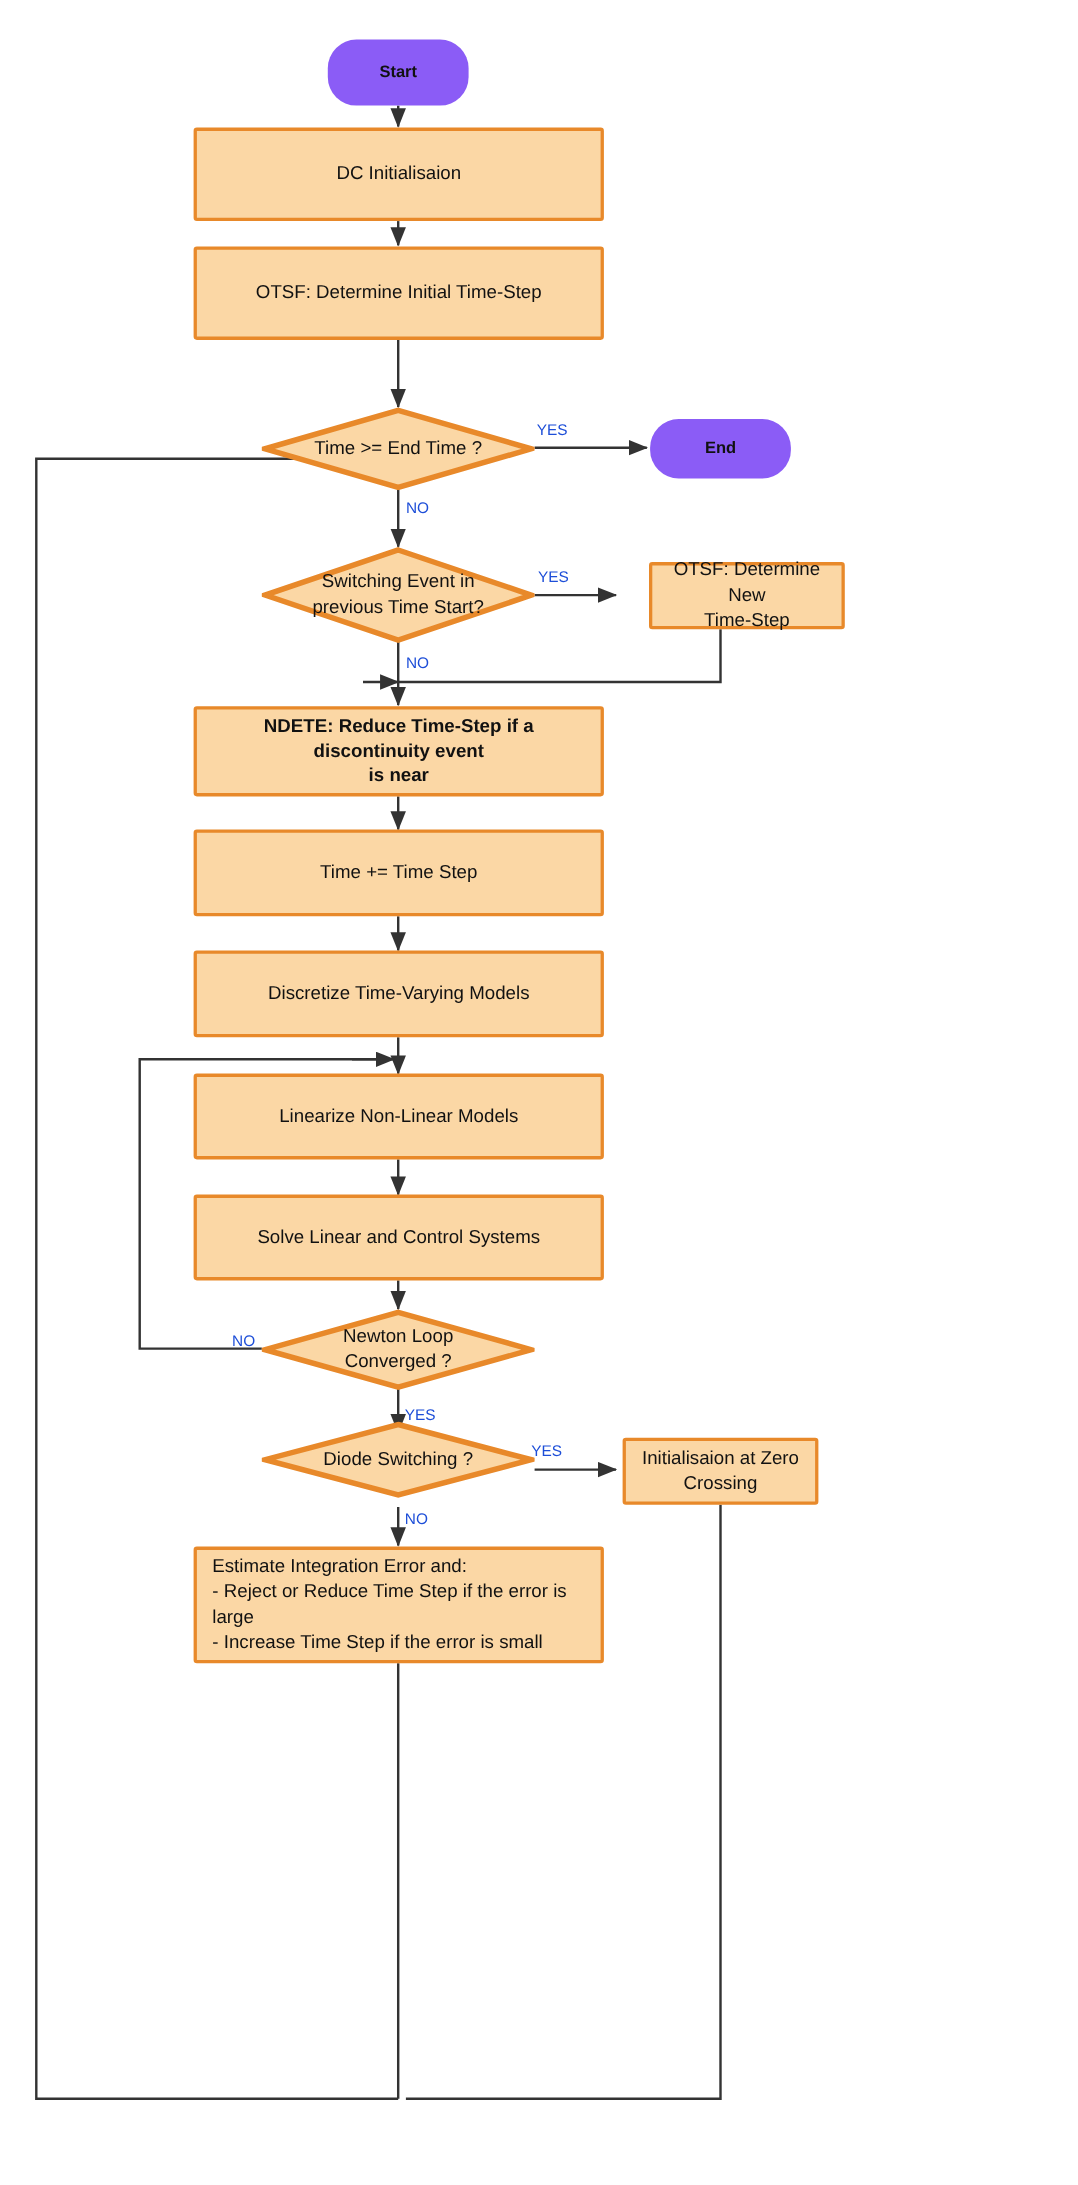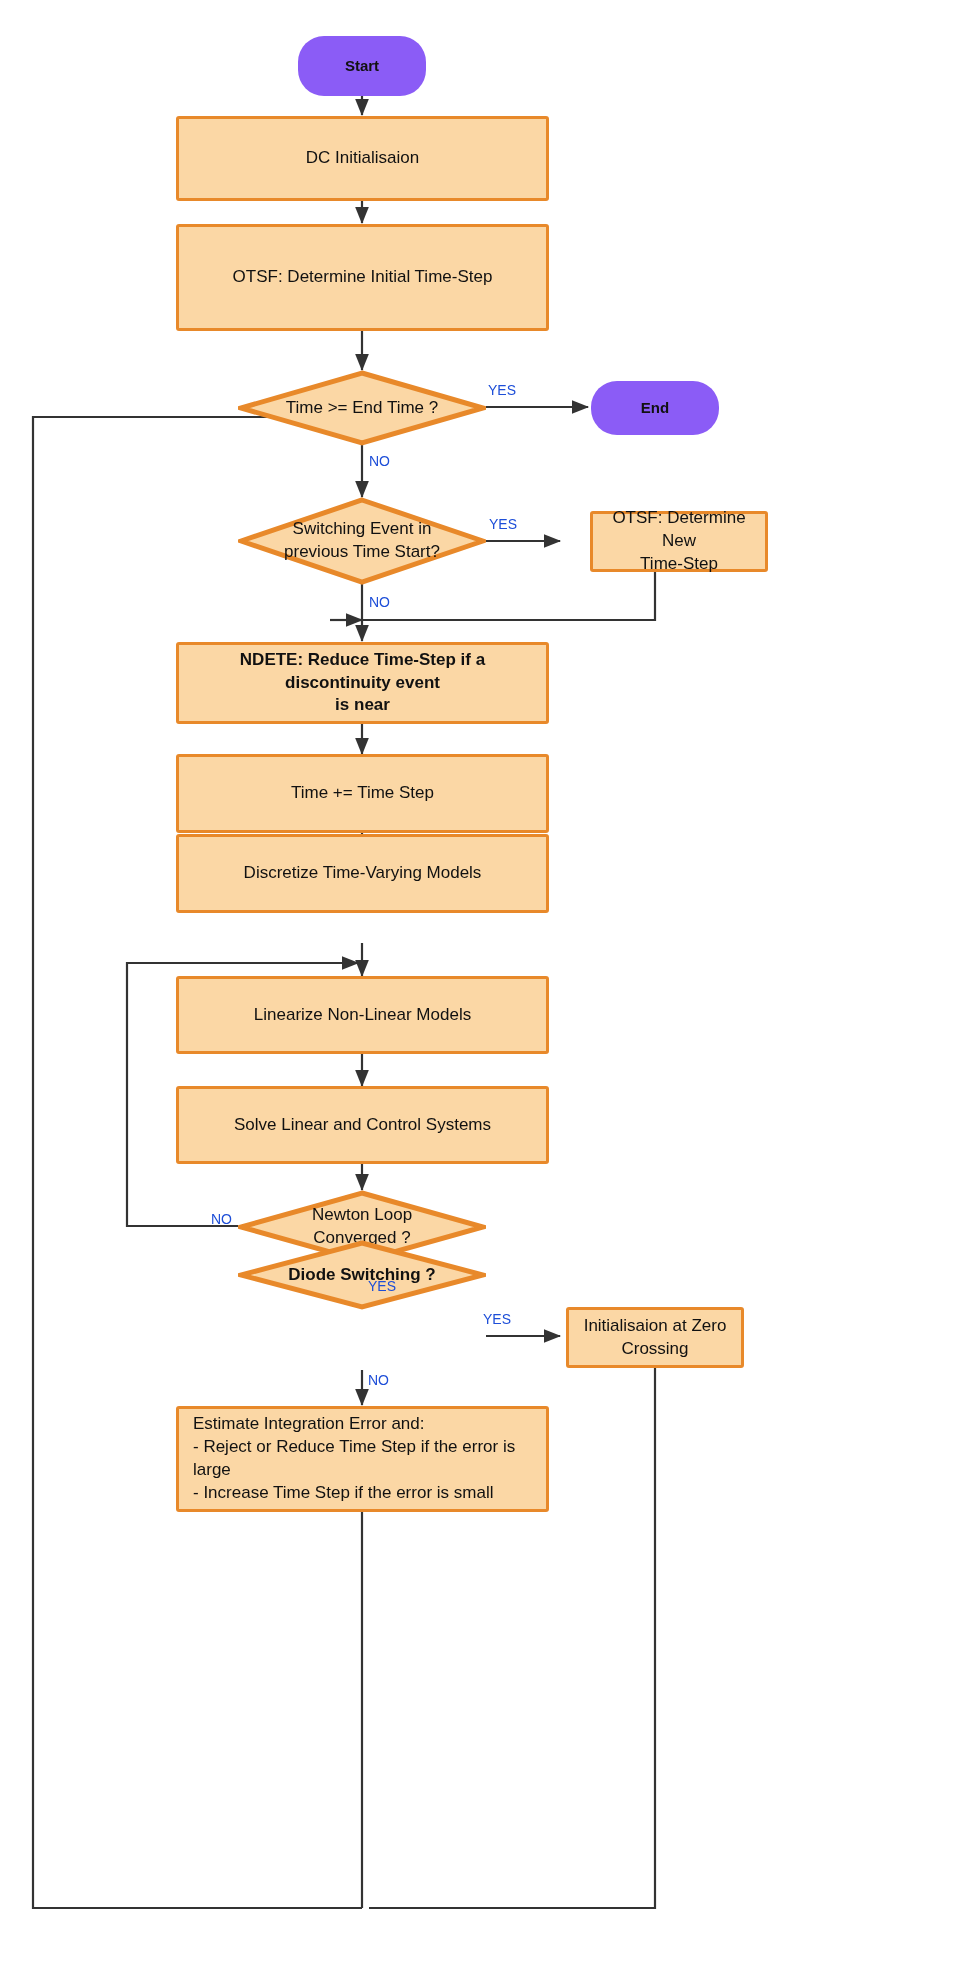--- a/index.html
+++ b/index.html
@@ -144,21 +144,21 @@
   </svg>
 
   <div class="node terminator" style="left:298px; top:36px; width:128px; height:60px;">
     <span>Start</span>
   </div>
 
   <div class="node process" style="left:176px; top:116px; width:373px; height:85px;">
     <span class="lines">DC Initialisaion</span>
   </div>
 
-  <div class="node process" style="left:176px; top:224px; width:373px; height:107px;">
+  <div class="node process" style="left:176px; top:224px; width:373px; height:85px;">
     <span class="lines">OTSF: Determine Initial Time-Step</span>
   </div>
 
   <div class="node decision" style="left:238px; top:370px; width:248px; height:76px;">
     <svg class="dia-svg" width="248" height="76" viewBox="0 0 248 76" xmlns="http://www.w3.org/2000/svg">
       <polygon points="124,3 245,38 124,73 3,38" fill="#fbd7a5" stroke="#e8892a" stroke-width="5"></polygon>
     </svg>
     <span class="dia-label">Time &gt;= End Time ?</span>
   </div>
 
@@ -181,41 +181,41 @@
 
   <div class="node process" style="left:176px; top:642px; width:373px; height:82px;font-weight:bold;">
     <span class="lines" style="white-space:pre-line;">NDETE: Reduce Time-Step if a discontinuity event
 is near</span>
   </div>
 
   <div class="node process" style="left:176px; top:754px; width:373px; height:79px;">
     <span class="lines">Time  += Time Step</span>
   </div>
 
-  <div class="node process" style="left:176px; top:834px; width:373px; height:79px;">
+  <div class="node process" style="left:176px; top:864px; width:373px; height:79px;">
     <span class="lines">Discretize Time-Varying Models</span>
   </div>
 
   <div class="node process" style="left:176px; top:976px; width:373px; height:78px;">
     <span class="lines">Linearize Non-Linear Models</span>
   </div>
 
   <div class="node process" style="left:176px; top:1086px; width:373px; height:78px;">
     <span class="lines">Solve Linear and Control Systems</span>
   </div>
 
   <div class="node decision" style="left:238px; top:1190px; width:248px; height:74px;">
     <svg class="dia-svg" width="248" height="74" viewBox="0 0 248 74" xmlns="http://www.w3.org/2000/svg">
       <polygon points="124,3 245,37 124,71 3,37" fill="#fbd7a5" stroke="#e8892a" stroke-width="5"></polygon>
     </svg>
     <span class="dia-label" style="white-space:pre-line; padding:0 26px;">Newton Loop
 Converged  ?</span>
   </div>
 
-  <div class="node decision" style="left:238px; top:1240px; width:248px; height:70px;font-weight:bold;">
+  <div class="node decision" style="left:238px; top:1292px; width:248px; height:70px;">
     <svg class="dia-svg" width="248" height="70" viewBox="0 0 248 70" xmlns="http://www.w3.org/2000/svg">
       <polygon points="124,3 245,35 124,67 3,35" fill="#fbd7a5" stroke="#e8892a" stroke-width="5"></polygon>
     </svg>
     <span class="dia-label">Diode Switching ?</span>
   </div>
 
   <div class="node process" style="left:566px; top:1307px; width:178px; height:61px;">
     <span class="lines" style="white-space:pre-line;">Initialisaion at Zero
 Crossing</span>
   </div>

